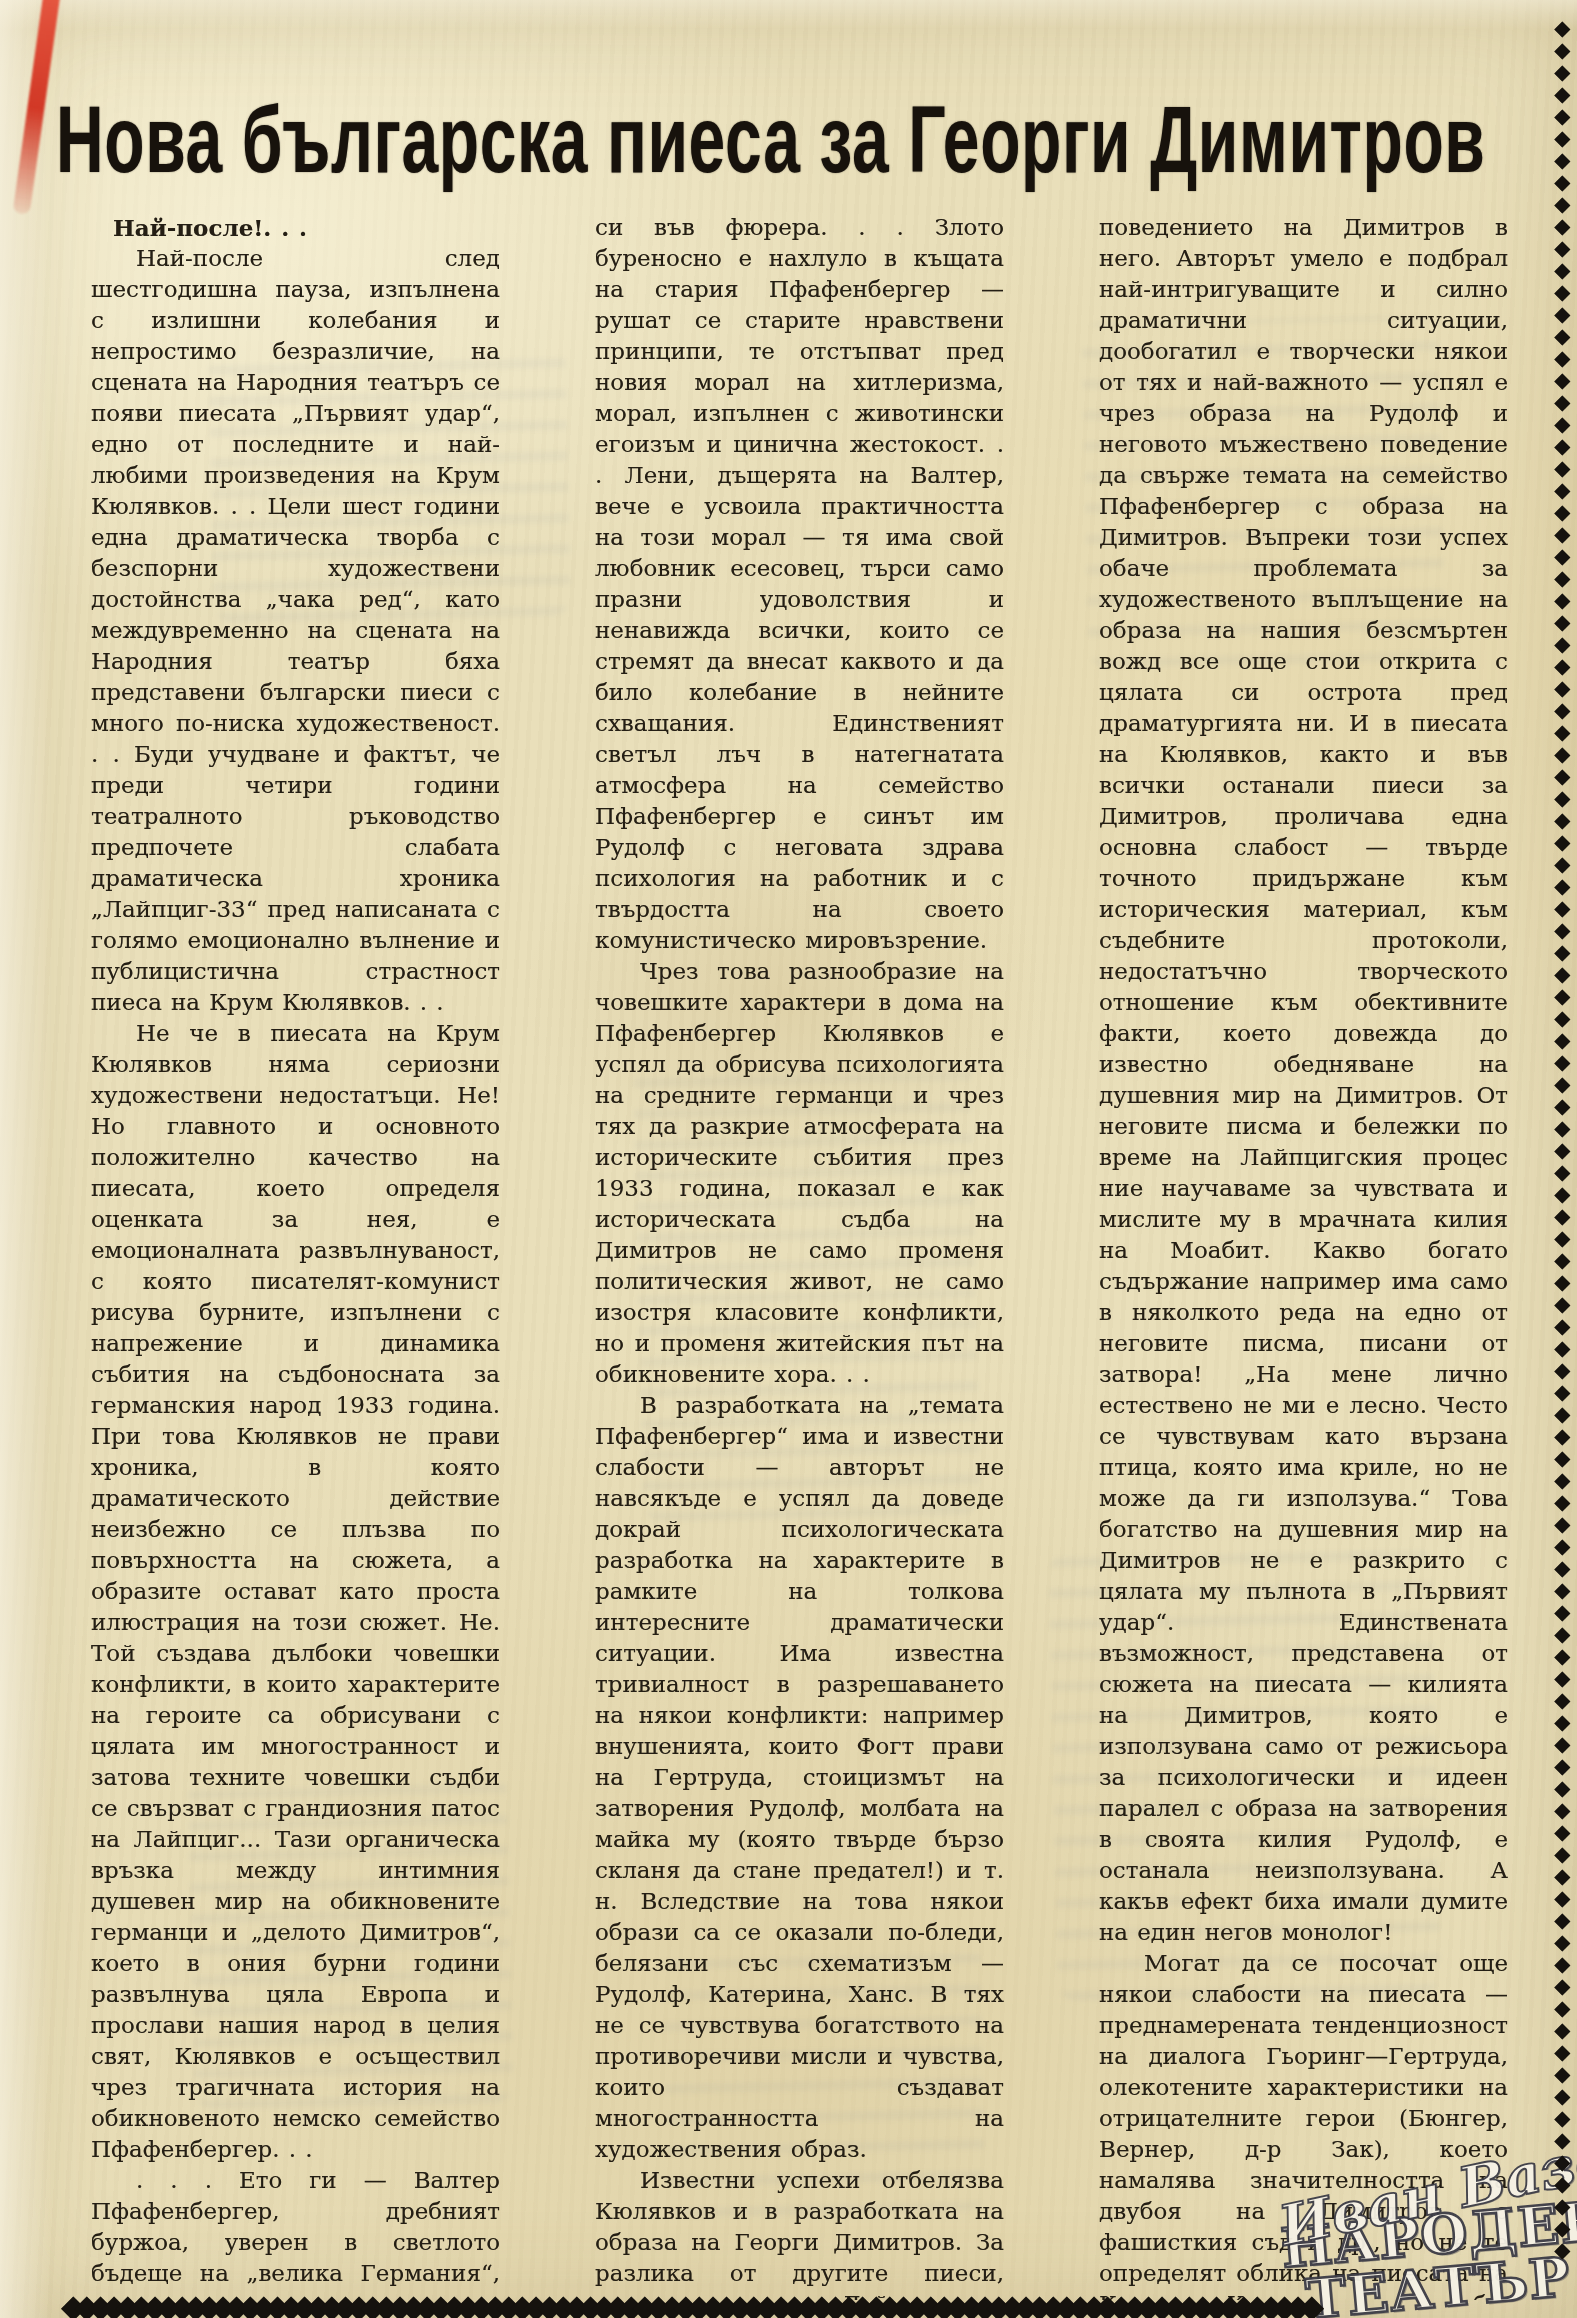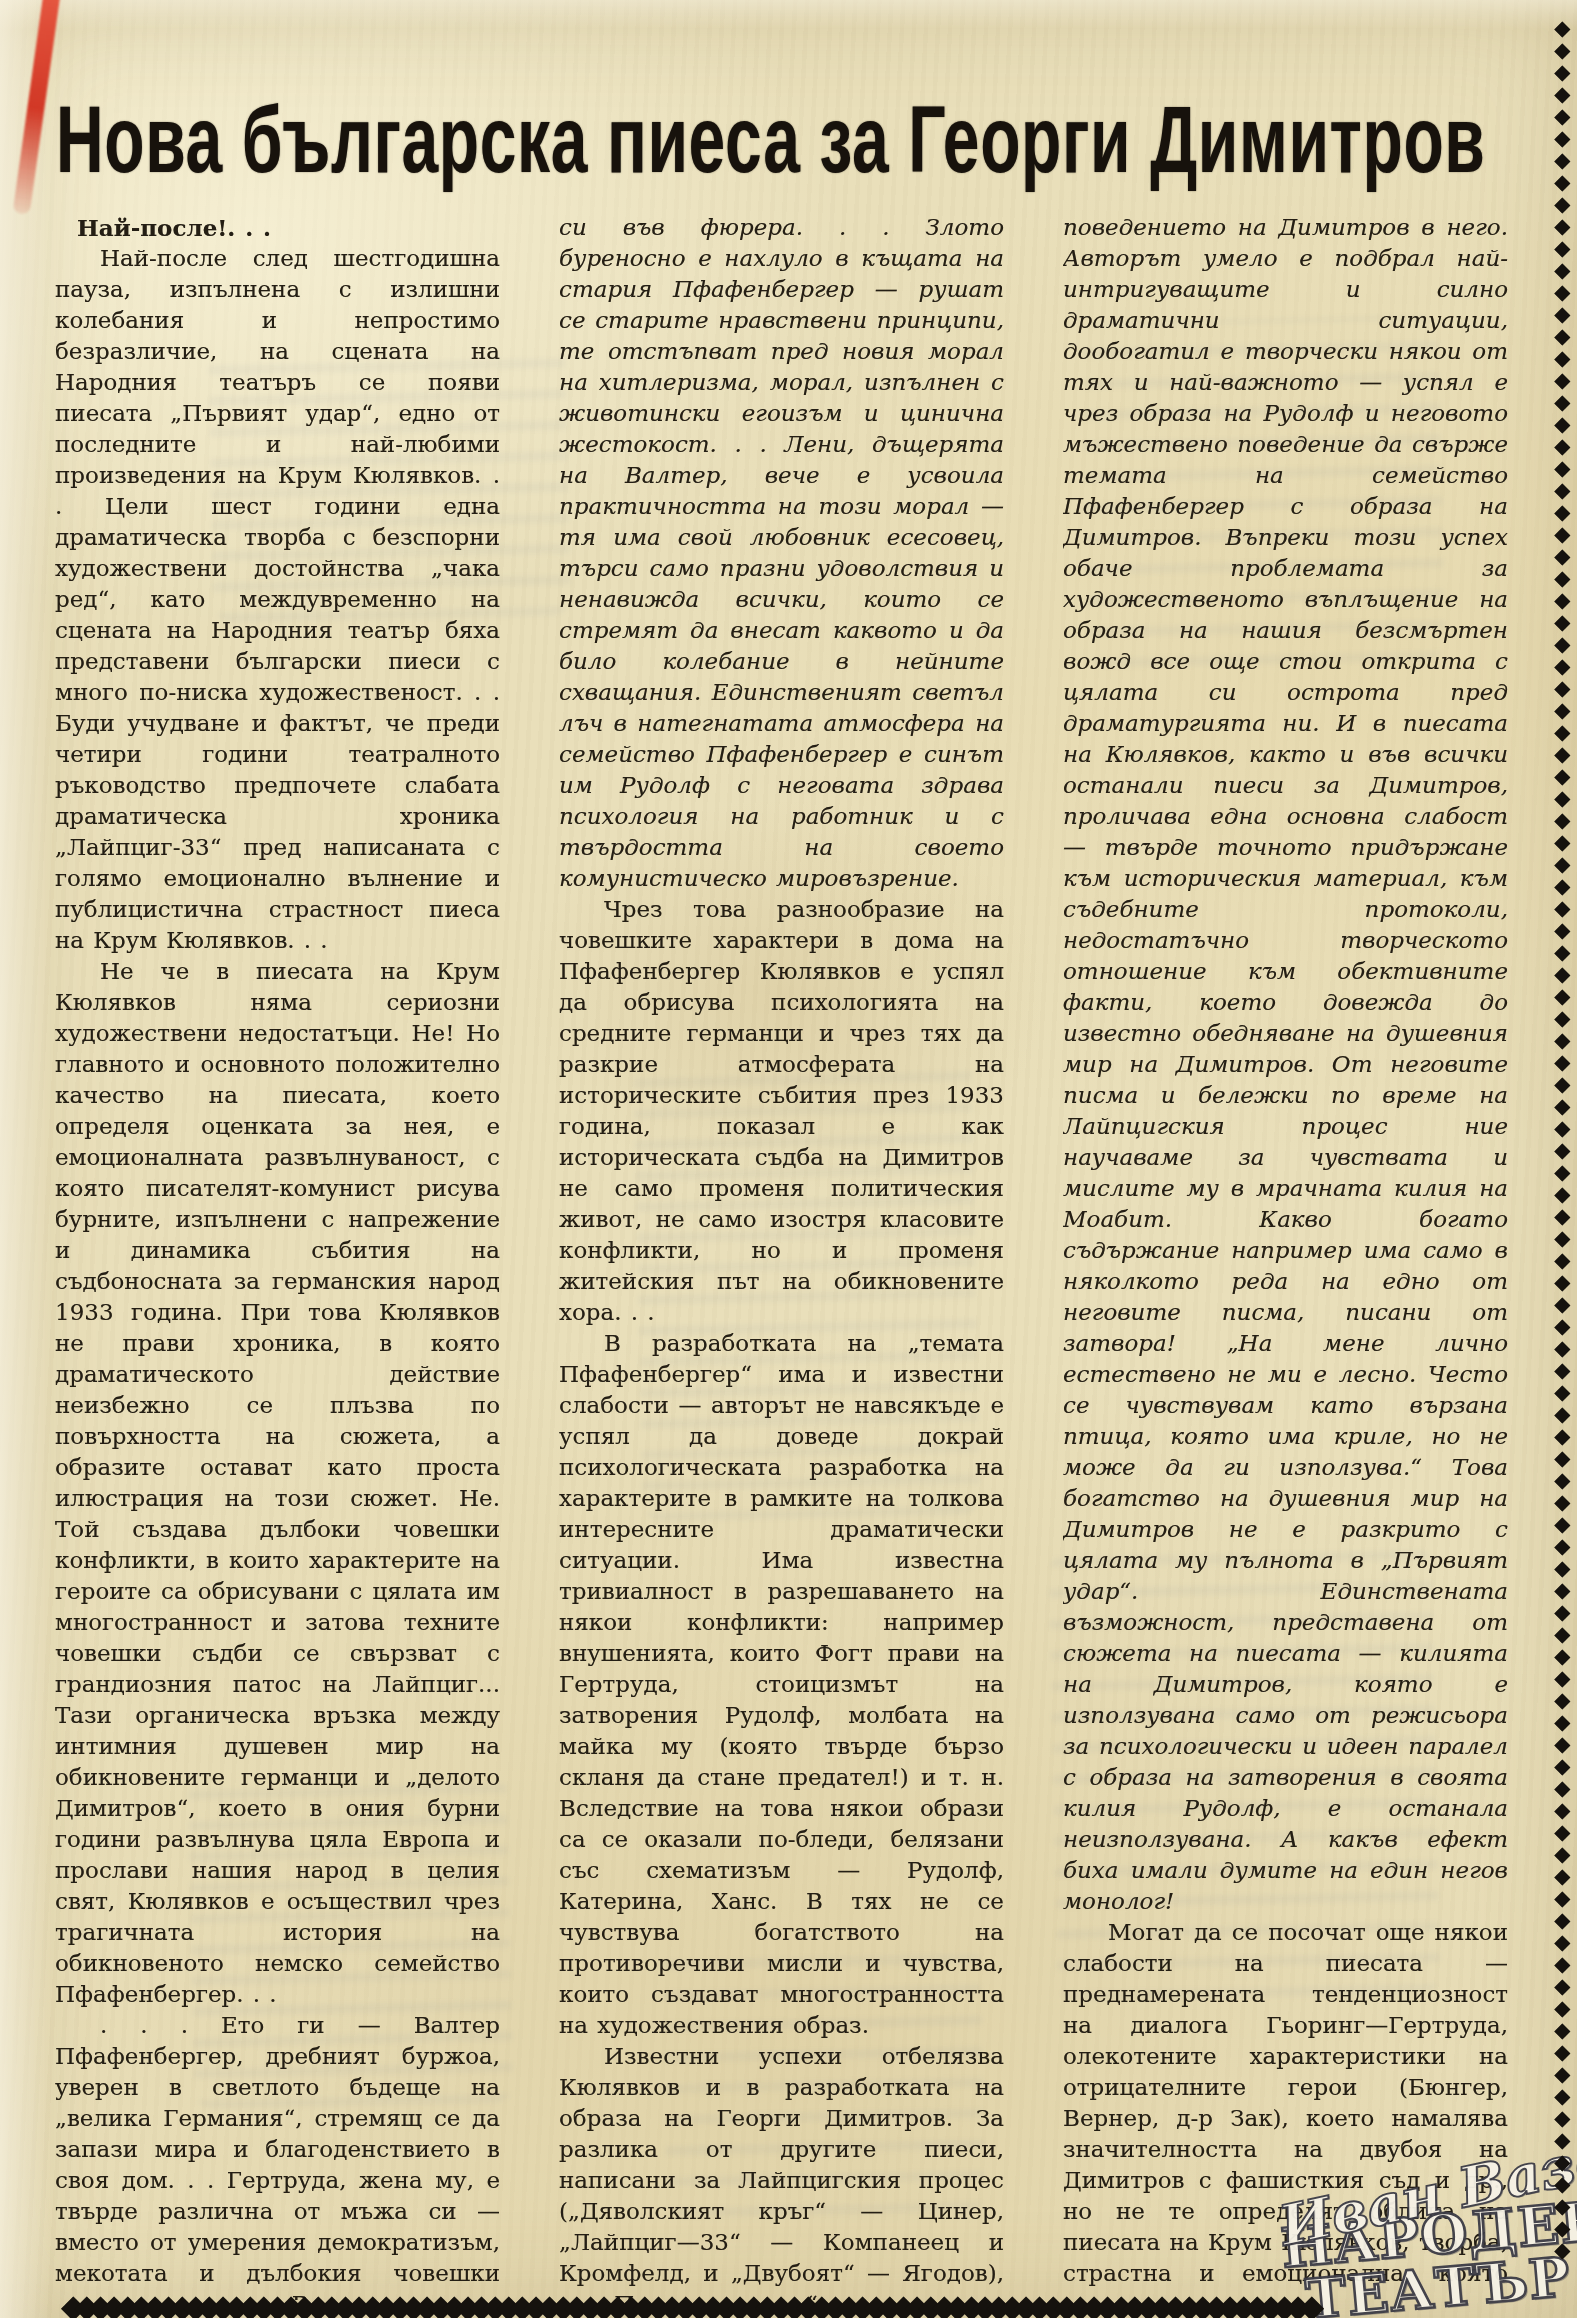--- a/index.html
+++ b/index.html
@@ -31,28 +31,28 @@
     position:absolute; left:56px; top:41px; width:1461px; white-space:nowrap;
     font-family:"Liberation Sans", sans-serif; font-weight:bold;
     font-size:66px; letter-spacing:0.6px; color:#17120c;
     transform:scale(1.0,1.42); transform-origin:left top;
     text-shadow:0 0 1.3px rgba(20,15,8,.55);
   }
   .columns{
     position:absolute; left:55px; top:212px; width:1453px; height:2088px;
     display:flex; gap:59px;
   }
-  .col{flex:1 1 0; overflow:hidden; height:100%;}
+  .col{flex:1 1 0; overflow:hidden; height:100%;margin-left:36px;}
   .col p{
     margin:0; font-size:23px; line-height:31px; text-align:justify;
     text-indent:45px; word-spacing:.08em; hyphens:auto; -webkit-hyphens:auto;
     text-shadow:0 0 0.6px rgba(32,26,16,.45);
   }
   .col p.lead{font-weight:bold; text-indent:22px;}
-  .col p.cont{text-indent:0;font-style:italic;}
+  .col p.cont{text-indent:0;}
   .signature{
     margin-top:16.6px; text-align:right; font-weight:bold; font-size:29px;
     letter-spacing:3.2px; padding-right:6.4px; white-space:nowrap;
     text-shadow:0 0 0.6px rgba(32,26,16,.5);
   }
   .stamp{
     position:absolute; right:-10.2px; bottom:3.8px; width:306px; text-align:center;
     transform:rotate(-5deg); opacity:.95; pointer-events:none;
   }
   .stamp .script{

